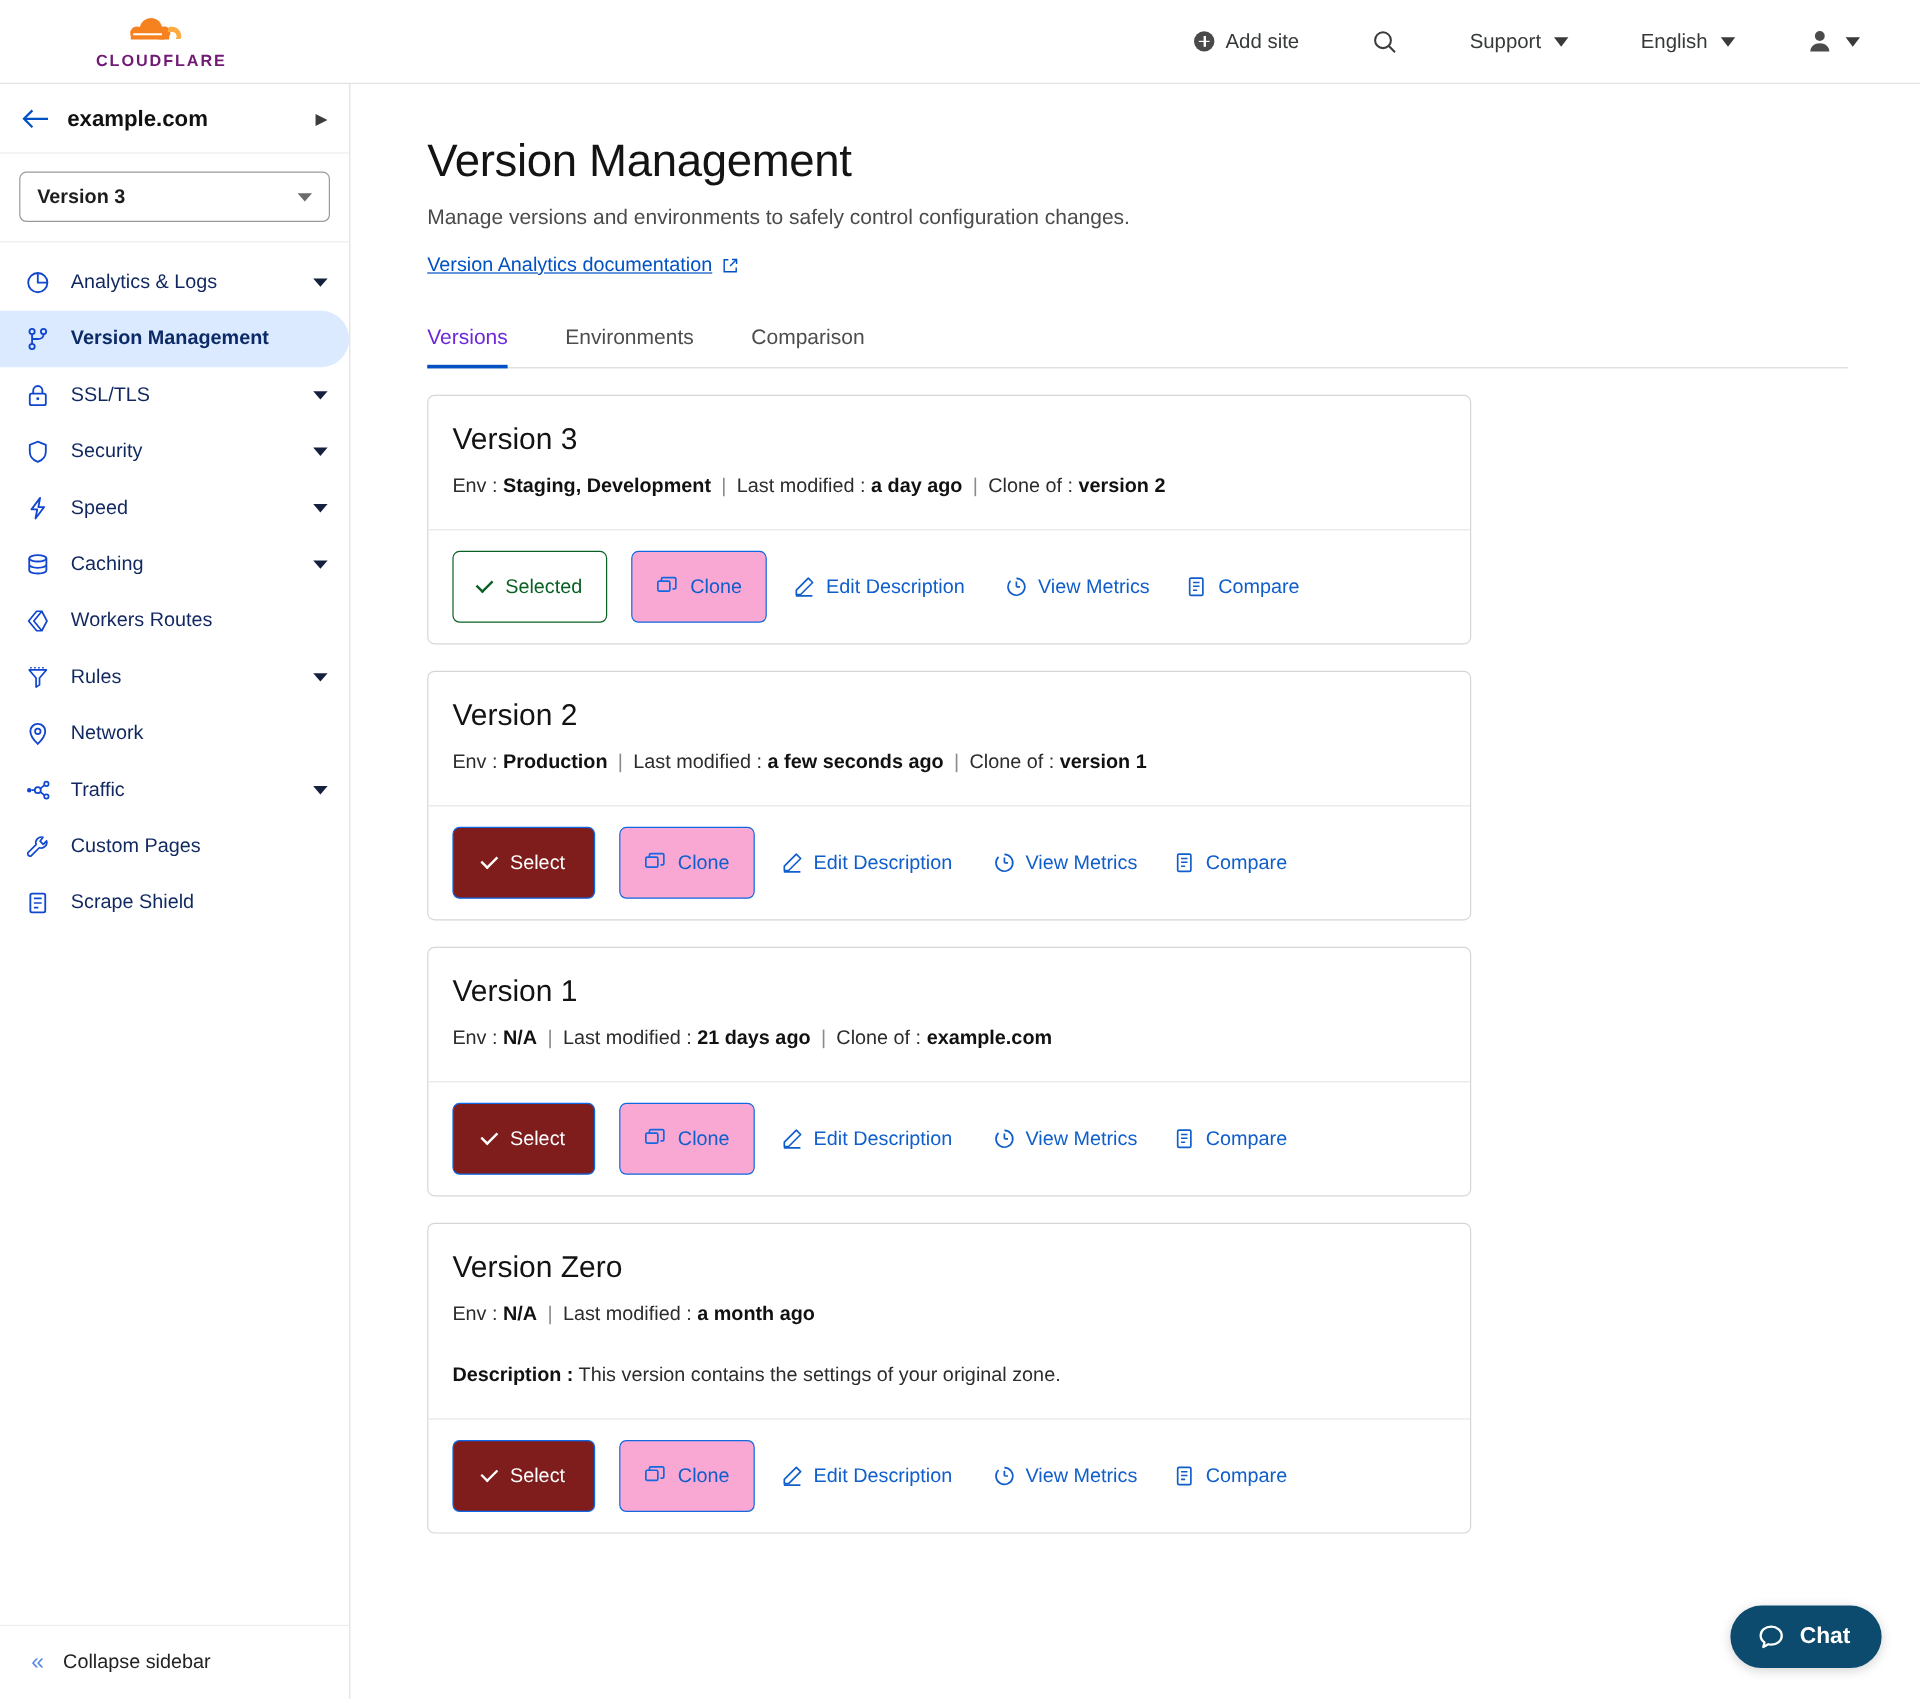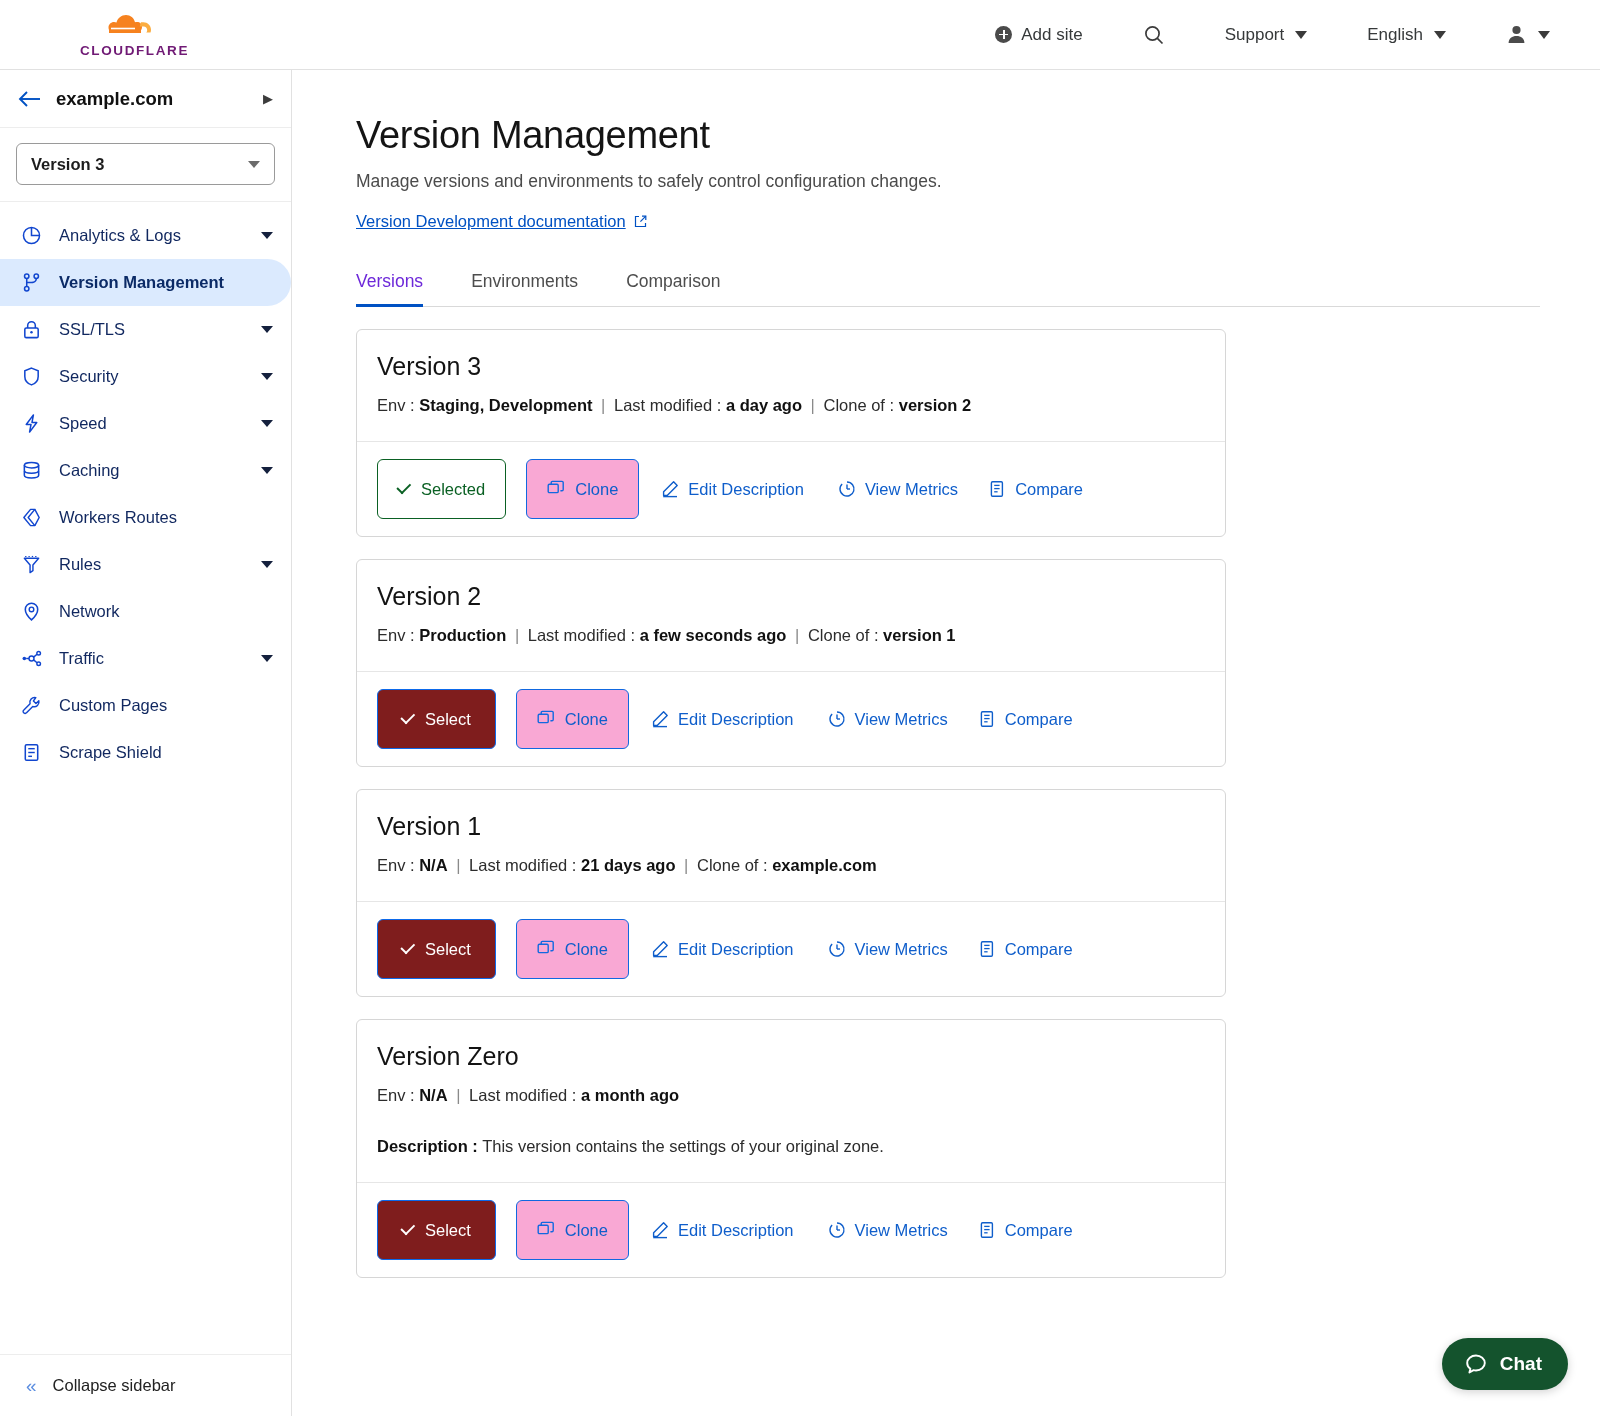--- a/index.html
+++ b/index.html
@@ -196,21 +196,21 @@
   .link-btn.tight { margin-right: 30px; }
   .check-glyph {
     width: 13px; height: 8px; border-left: 2.2px solid currentColor;
     border-bottom: 2.2px solid currentColor; transform: rotate(-45deg) translate(1px,-2px);
     display: inline-block;
   }
 
   
   .chat-btn {
     position: absolute; right: 32px; bottom: 26px;
-    background: #14532d; color: #fff; border-radius: 28px;
+    background: #0c4a6e; color: #fff; border-radius: 28px;
     height: 52px; display: flex; align-items: center; gap: 12px;
     padding: 0 26px 0 22px; font-size: 19px; font-weight: bold; cursor: pointer;
     box-shadow: 0 2px 10px rgba(0,0,0,.18);
   }
   svg { display: block; }
 </style>
 </head>
 <body>
 
 <div class="app">
@@ -426,21 +426,21 @@
       <div class="collapse-row">
         <span class="collapse-chevrons">«</span>
         <span>Collapse sidebar</span>
       </div>
     </div>
 
     <div class="main">
       <h1 class="page-title">Version Management</h1>
       <div class="page-sub">Manage versions and environments to safely control configuration changes.</div>
       <a class="doc-link">
-        <span>Version Development documentation</span>
+        <span>Version Analytics documentation</span>
         <span class="ext-icon">
           <svg width="13" height="13" viewBox="0 0 13 13">
               <path d="M5 1.5 H1.5 V11.5 H11.5 V8" fill="none" stroke="#0051c3" stroke-width="1.2"></path>
               <polyline points="8,1.2 11.8,1.2 11.8,5" fill="none" stroke="#0051c3" stroke-width="1.2"></polyline>
               <line x1="11.8" y1="1.2" x2="6.4" y2="6.6" stroke="#0051c3" stroke-width="1.2"></line>
             </svg>
         </span>
       </a>
 
       <div class="tabs">

